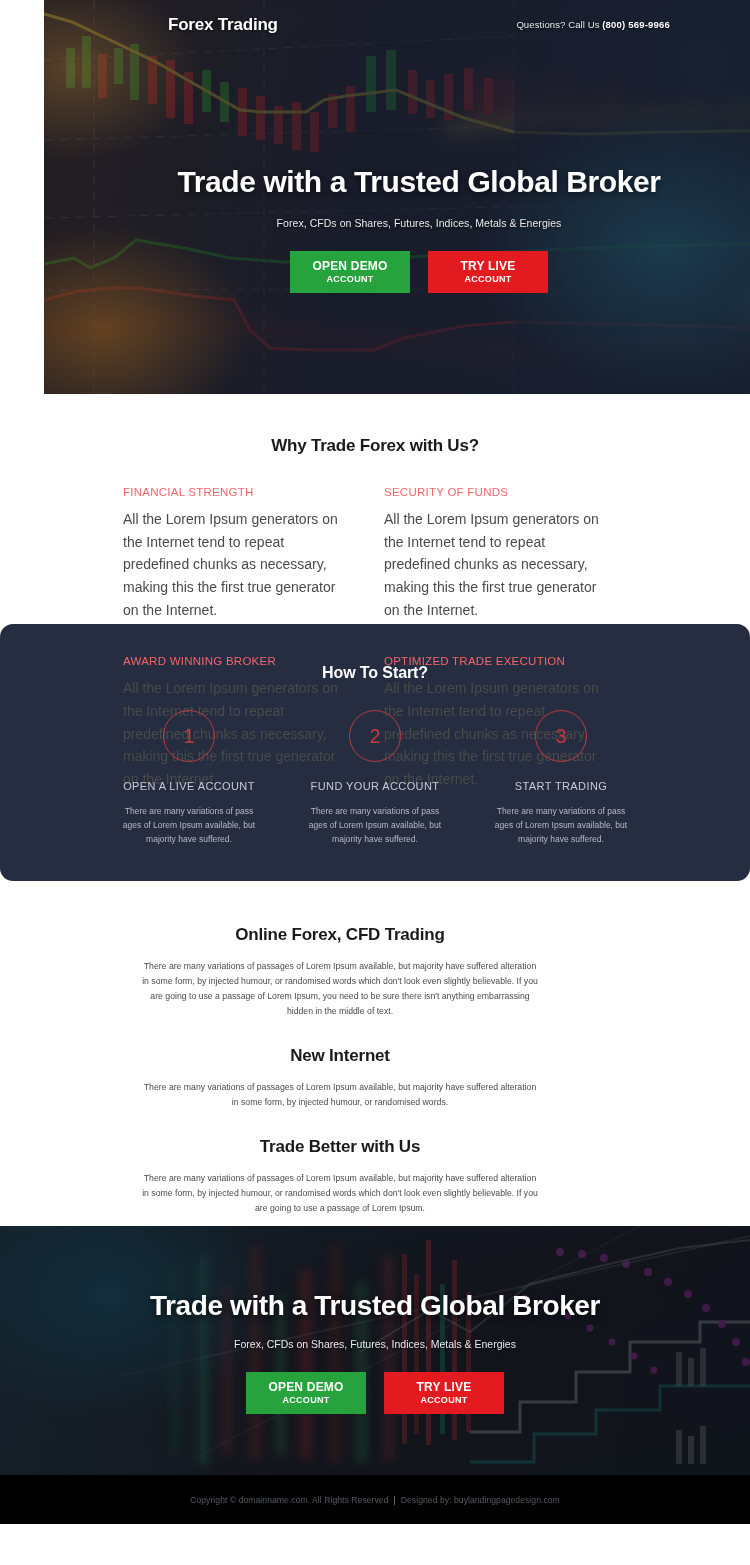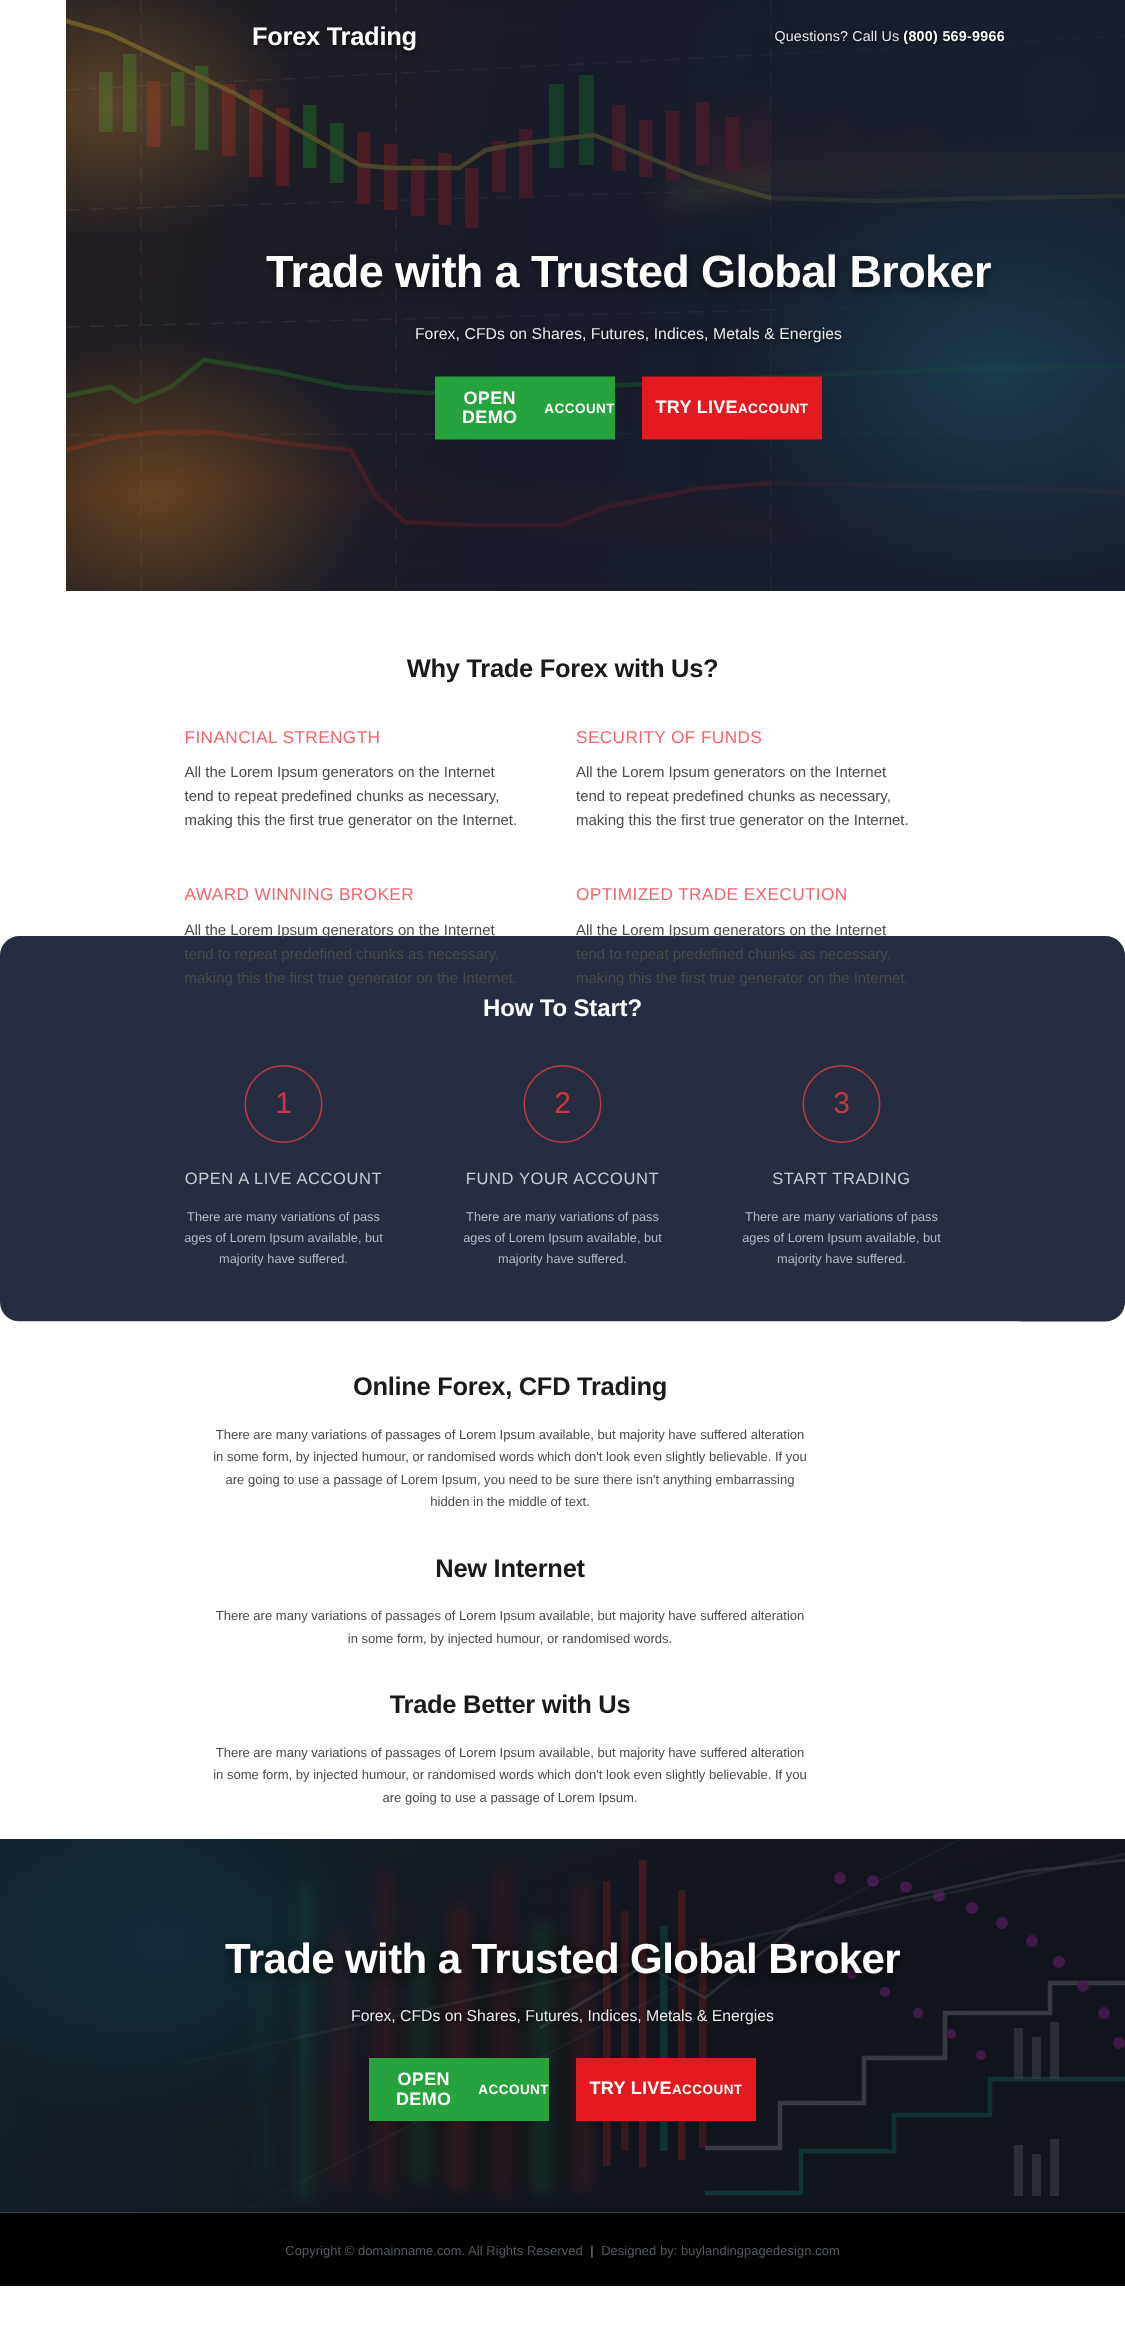--- a/index.html
+++ b/index.html
@@ -68,21 +68,21 @@
     font-size:10.5px;
     letter-spacing:.05px;
     text-shadow:0 1px 3px rgba(0,0,0,.7);
   }
   .hero-btns {
     margin-top:22px;
     display:flex; justify-content:center; gap:18px;
   }
   .btn {
     width:120px; height:42px;
-    display:flex; flex-direction:row;
+    display:flex; flex-direction:column;
     align-items:center; justify-content:center;
     color:#ffffff; text-decoration:none;
     line-height:1.12;
     cursor:pointer; border:0;
     font-family:"Liberation Sans", sans-serif;
   }
   .btn .l1 { font-size:12px; font-weight:bold; letter-spacing:.2px; }
   .btn .l2 { font-size:9px; font-weight:bold; letter-spacing:.3px; }
   .btn-green { background:#27a33e; }
   .btn-red { background:#e31a20; }
@@ -103,21 +103,21 @@
     width:504px; margin:0 auto;
     display:grid; grid-template-columns:261px 243px;
     row-gap:34px;
   }
   .feat h3 {
     font-size:11.5px; color:#f4656b;
     font-weight:normal; letter-spacing:.25px;
     margin-bottom:10px;
   }
   .feat p {
-    font-size:10px; color:#4a4a4a;
+    font-size:14px; color:#4a4a4a;
     line-height:1.62; width:222px;
   }
 
   
   .how {
     width:750px; height:257px;
     background:#262d40;
     padding-top:40px;
     border-radius:13px;
   }
@@ -145,21 +145,21 @@
   }
   .step p {
     font-size:8.5px; color:#b7bac4;
     line-height:1.65;
   }
 
   
   .article {
     width:680px; height:345px;
     background:#ffffff;
-    padding-top:34px;
+    padding-top:44px;
   }
   .article h2 {
     text-align:center;
     font-size:17px; font-weight:bold; color:#1a1a1a;
     letter-spacing:-0.2px;
   }
   .article p {
     width:396px; margin:14px auto 0 auto;
     text-align:center;
     font-size:8.7px; color:#4a4a4a;

